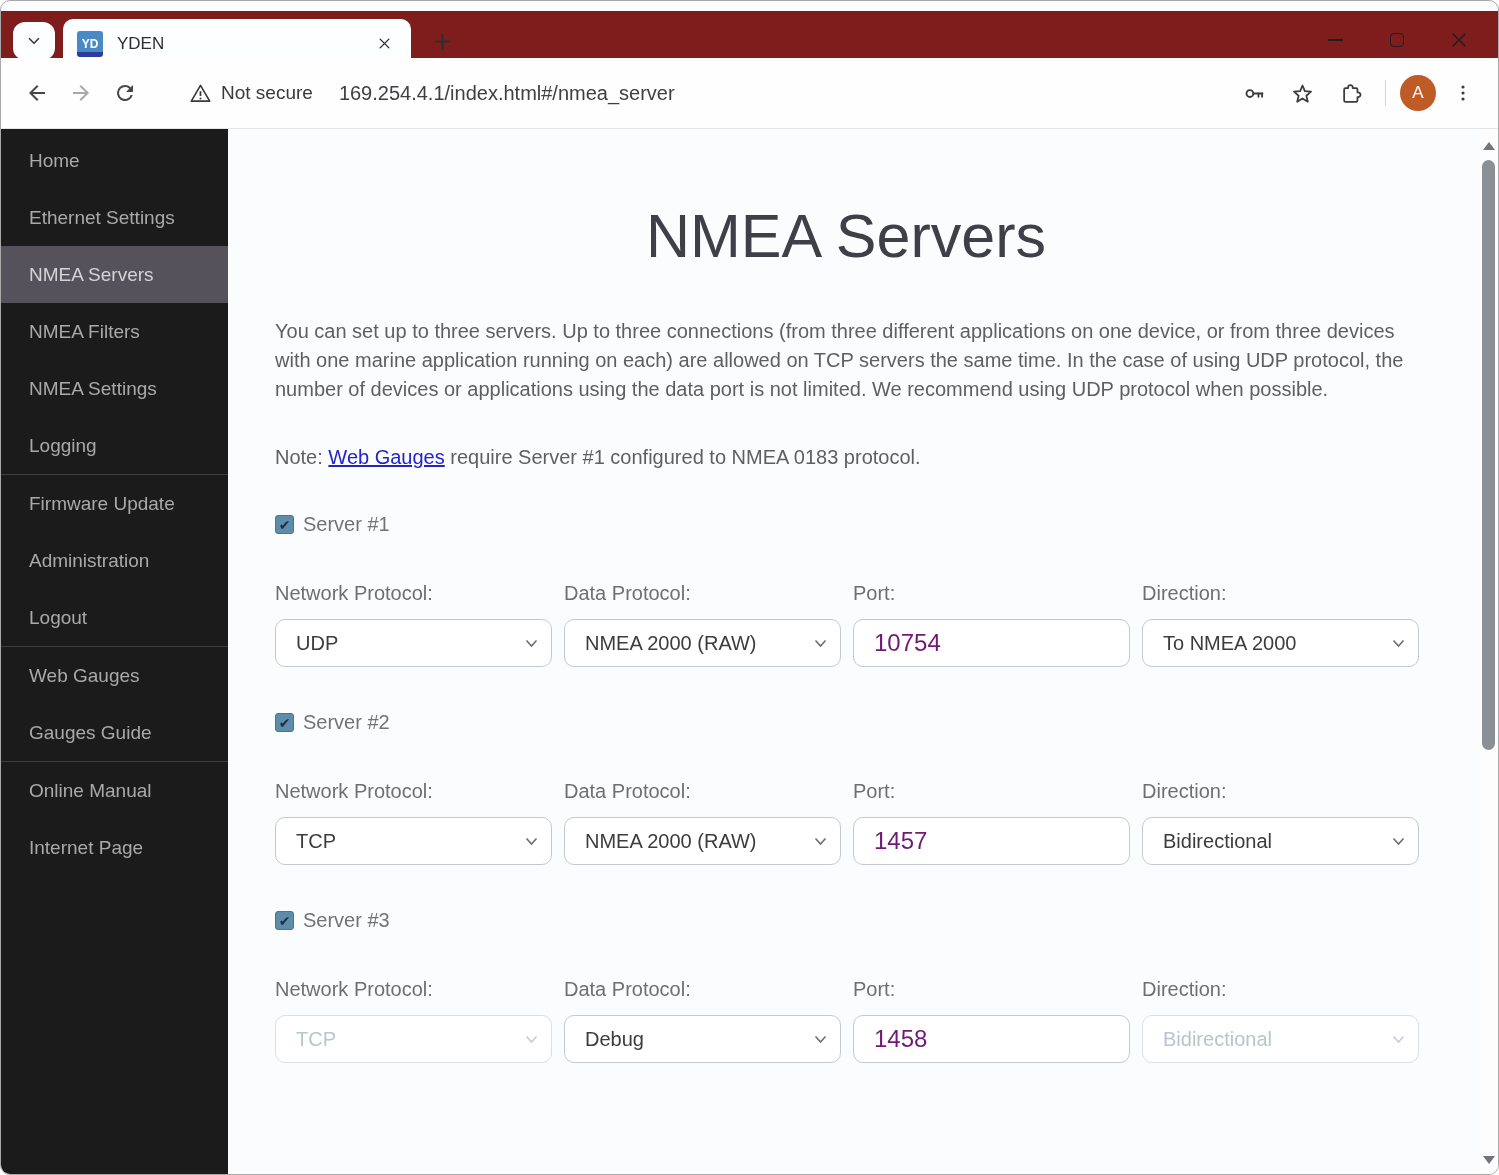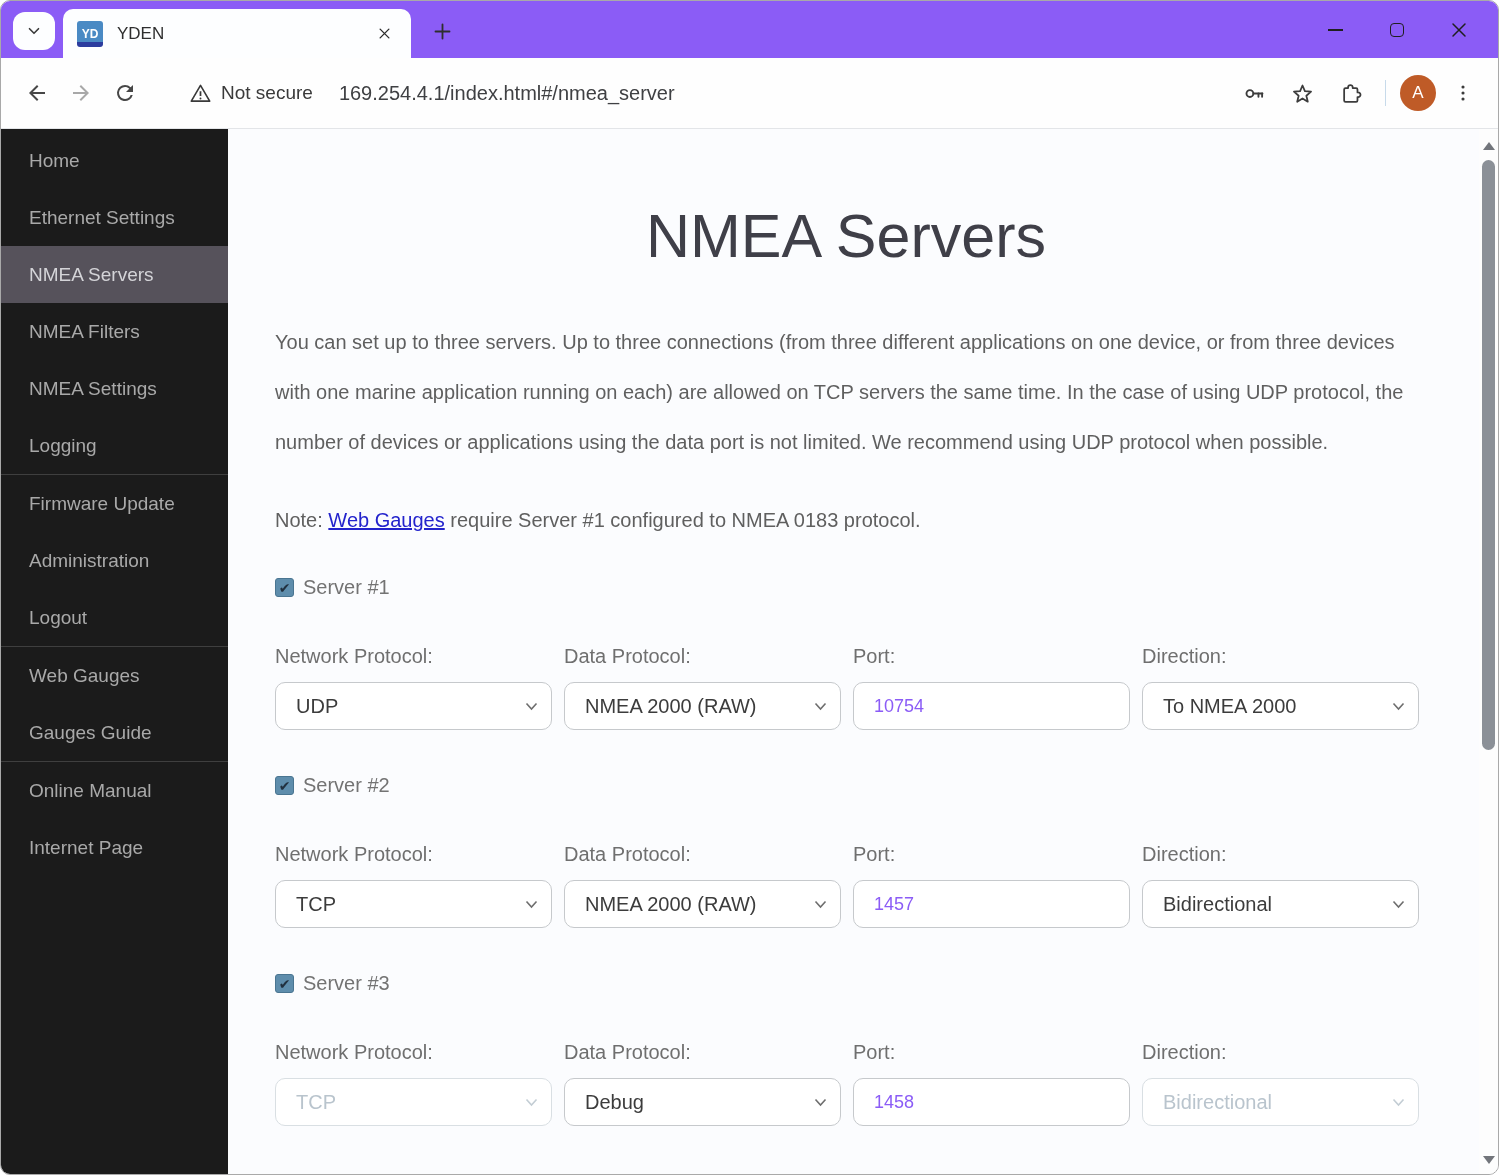--- a/index.html
+++ b/index.html
@@ -1,20 +1,20 @@
 <!DOCTYPE html>
 <html><head>
 <meta charset="utf-8">
 <style>
   * { margin: 0; padding: 0; box-sizing: border-box; }
   html,body { width: 1499px; height: 1175px; background:#fff; font-family:"Liberation Sans","DejaVu Sans",sans-serif; }
   .window{ position:relative; width:1499px; height:1175px; background:#fbfcfe; border:1px solid #a9a9a9; border-radius:10px; overflow:hidden; }
 
   
-  .tabstrip{ position:absolute; left:0; top:0; width:100%; height:57px; background:#8b5cf6; display:flex; align-items:flex-end; }
+  .tabstrip{ position:absolute; left:0; top:10px; width:100%; height:57px; background:#7f1d1d; display:flex; align-items:flex-end; }
   .tab-search-btn{ position:absolute; left:12px; top:11px; width:42px; height:38px; background:#fdfeff; border-radius:12px; display:flex; align-items:center; justify-content:center; cursor:pointer; }
   .tab{ position:absolute; left:62px; top:8px; width:348px; height:49px; background:#fdfeff; border-radius:10px 10px 0 0; display:flex; align-items:center; padding:0 14px; }
   .favicon{ width:26px; height:26px; border-radius:3px; background:linear-gradient(to bottom,#4a8ac4 0%,#4a8ac4 82%,#2c3c9e 82%,#2c3c9e 100%); color:#fff; font-size:12px; font-weight:bold; display:flex; align-items:center; justify-content:center; letter-spacing:0; }
   .tab-title{ margin-left:14px; font-size:17px; color:#2f2f2f; flex:1; white-space:nowrap; overflow:hidden; }
   .tab-close{ width:26px; height:26px; border-radius:6px; display:flex; align-items:center; justify-content:center; cursor:pointer; }
   .new-tab-btn{ position:absolute; left:424px; top:14px; width:34px; height:32px; display:flex; align-items:center; justify-content:center; cursor:pointer; }
   .win-controls{ position:absolute; right:8px; top:0; height:57px; display:flex; align-items:center; }
   .win-btn{ width:62px; height:46px; display:flex; align-items:center; justify-content:center; cursor:pointer; }
   .min-glyph{ width:15px; height:2px; background:#1f1f1f; }
   .max-glyph{ width:14px; height:14px; border:1.8px solid #1f1f1f; border-radius:4px; }
@@ -36,37 +36,37 @@
 
   
   .sidebar{ width:227px; background:#1b1b1b; flex-shrink:0; padding-top:3px; }
   .side-item{ height:57px; display:flex; align-items:center; padding-left:28px; font-size:19px; color:#a9a9a9; cursor:pointer; white-space:nowrap; }
   .side-item.active{ background:#56525b; color:#d4d4d8; }
   .side-divider{ height:1px; background:#3f3f3f; }
 
   
   .main{ flex:1; background:#fbfcfe; padding:0 62px 0 47px; overflow:hidden; }
   .page-title{ margin-top:72px; text-align:center; font-size:61px; font-weight:400; color:#3f3f48; letter-spacing:0; }
-  .intro{ margin-top:46px; width:1150px; font-size:20px; line-height:50px; color:#5f5f5f; }
+  .intro{ margin-top:46px; width:1150px; font-size:20px; line-height:29px; color:#5f5f5f; }
   .note{ margin-top:42px; font-size:20px; color:#5f5f5f; }
   .note a{ color:#2323cc; text-decoration:underline; cursor:pointer; }
 
   .server-section{ margin-top:44px; }
   .server-head{ display:flex; align-items:center; gap:9px; }
   .checkbox{ width:19px; height:19px; background:#5e8dac; border:1px solid #4a7591; border-radius:3px; display:flex; align-items:center; justify-content:center; cursor:pointer; }
   .checkbox::after{ content:"\2714"; font-size:14px; color:#21303f; line-height:1; }
   .server-label{ font-size:20px; color:#737373; }
 
   .field-grid{ display:grid; grid-template-columns:repeat(4,277px); column-gap:12px; }
   .field-labels{ margin-top:46px; }
   .field-label{ font-size:20px; color:#6f6f6f; }
   .field-row{ margin-top:14px; }
   .select, .text-input{ position:relative; height:48px; border:1px solid #c6c9cc; border-radius:10px; background:#fff; display:flex; align-items:center; padding:0 20px; font-size:20px; color:#3c3c3c; cursor:pointer; }
   .select .chev{ position:absolute; right:13px; top:0; bottom:0; display:flex; align-items:center; }
-  .text-input input{ border:none; outline:none; width:100%; font-size:18px; color:#8b5cf6; background:transparent; font-family:inherit; }
+  .text-input input{ border:none; outline:none; width:100%; font-size:24px; color:#701a75; background:transparent; font-family:inherit; }
   .select.disabled{ border-color:#d9dfe3; color:#b9c4cd; }
   .select.disabled .chev svg polyline{ stroke:#c3cdd4; }
 
   
   .scrollbar{ width:19px; background:#fdfdfd; flex-shrink:0; position:relative; }
   .sb-arrow{ position:absolute; left:0; width:19px; height:17px; display:flex; align-items:center; justify-content:center; cursor:pointer; }
   .sb-up{ top:8px; }
   .sb-down{ bottom:6px; }
   .tri-up{ width:0; height:0; border-left:6px solid transparent; border-right:6px solid transparent; border-bottom:8px solid #72757b; }
   .tri-down{ width:0; height:0; border-left:6px solid transparent; border-right:6px solid transparent; border-top:8px solid #72757b; }

